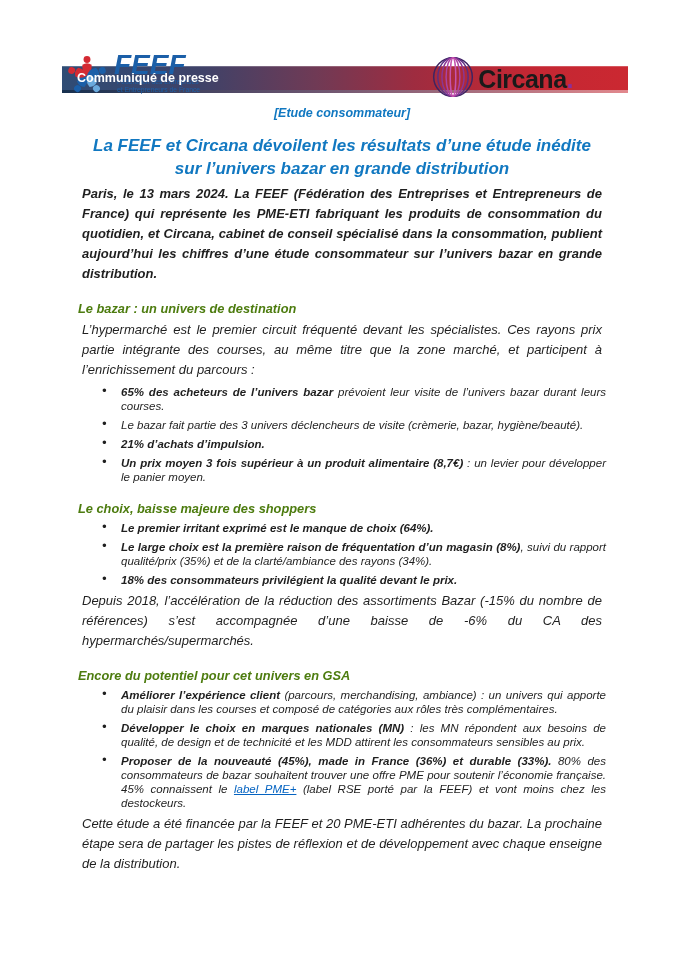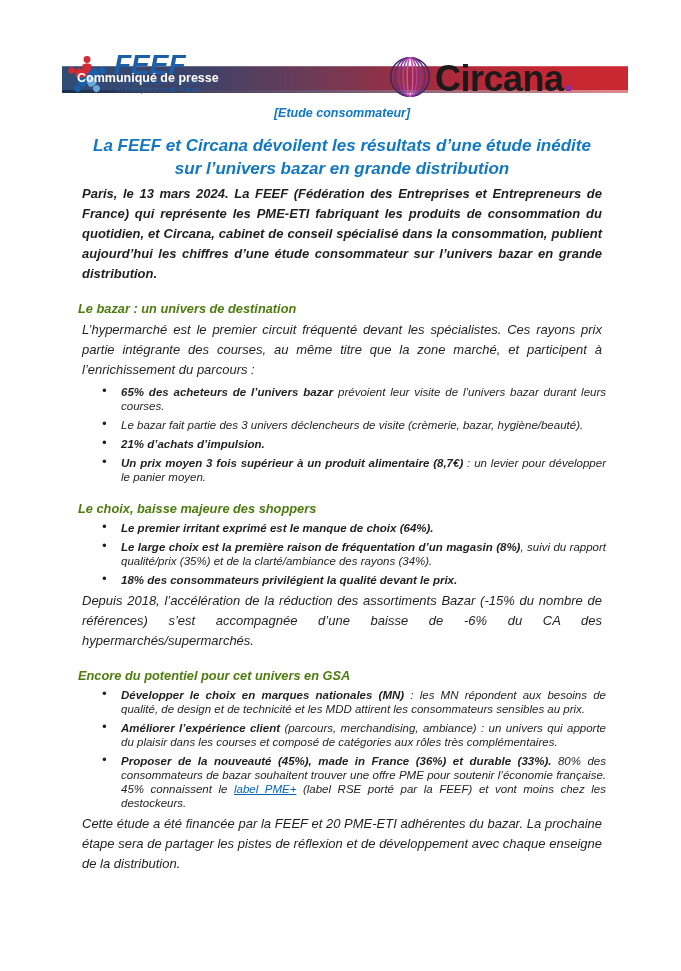--- a/index.html
+++ b/index.html
@@ -7,21 +7,21 @@
     width:681px;height:971px;background:#ffffff;margin:0 auto;position:relative;
     font-family:"Liberation Sans",sans-serif;color:#1f1f1f;overflow:hidden;
   }
   
   .header{display:flex;justify-content:space-between;align-items:flex-start;padding:46px 108px 0 64px;height:66px;box-sizing:border-box;}
   .feef{display:flex;align-items:flex-start;gap:4px;}
   .feef-text{display:flex;flex-direction:column;margin-top:6px;}
   .feef-word{font-size:28px;line-height:26px;font-weight:bold;font-style:italic;color:#1b5fa8;letter-spacing:0px;}
   .feef-tag{font-size:6.8px;line-height:8px;color:#1b5fa8;margin-left:3px;}
   .circana{display:flex;align-items:center;gap:2px;margin-top:8px;}
-  .circana-word{font-size:36px;font-weight:600;color:#1a1a1a;letter-spacing:-0.5px;font-family:"Liberation Sans",sans-serif;}
+  .circana-word{font-size:25px;font-weight:600;color:#1a1a1a;letter-spacing:-0.5px;font-family:"Liberation Sans",sans-serif;}
   .circana-dot{color:#8a2f9b;}
   
   .banner-wrap{margin:0 53px 0 62px;}
   .banner{
     height:24px;display:flex;align-items:center;padding-left:15px;
     background:linear-gradient(90deg,#2f4c75 0%,#3f4268 25%,#703a55 45%,#9e2c40 62%,#c32733 82%,#cb2831 100%);
     box-shadow:inset 0 1px 0 rgba(255,255,255,.22);
     color:#ffffff;font-size:12.5px;font-weight:bold;
   }
   .banner-underline{height:3px;background:linear-gradient(90deg,#17304f 0%,#6c5570 45%,#e2888d 100%);}
@@ -128,22 +128,22 @@
         <li><span class="b">Le premier irritant exprimé est le manque de choix (64%).</span></li>
         <li><span class="b">Le large choix est la première raison de fréquentation d’un magasin (8%)</span><span>, suivi du rapport qualité/prix (35%) et de la clarté/ambiance des rayons (34%).</span></li>
         <li><span class="b">18% des consommateurs privilégient la qualité devant le prix.</span></li>
       </ul>
       <p class="body-p after-p"><span>Depuis 2018, l’accélération de la réduction des assortiments Bazar (-15% du nombre de références) s’est accompagnée d’une baisse de -6% du CA des hypermarchés/supermarchés.</span></p>
     </section>
 
     <section>
       <h2 class="sec-h">Encore du potentiel pour cet univers en GSA</h2>
       <ul class="bullets">
+        <li><span class="b">Améliorer l’expérience client</span><span> (parcours, merchandising, ambiance) : un univers qui apporte du plaisir dans les courses et composé de catégories aux rôles très complémentaires.</span></li>
         <li><span class="b">Développer le choix en marques nationales (MN)</span><span> : les MN répondent aux besoins de qualité, de design et de technicité et les MDD attirent les consommateurs sensibles au prix.</span></li>
-        <li><span class="b">Améliorer l’expérience client</span><span> (parcours, merchandising, ambiance) : un univers qui apporte du plaisir dans les courses et composé de catégories aux rôles très complémentaires.</span></li>
         <li><span class="b">Proposer de la nouveauté (45%), made in France (36%) et durable (33%).</span><span> 80% des consommateurs de bazar souhaitent trouver une offre PME pour soutenir l’économie française. 45% connaissent le </span><a class="link" href="#">label PME+</a><span> (label RSE porté par la FEEF) et vont moins chez les destockeurs.</span></li>
       </ul>
     </section>
 
     <p class="body-p closing"><span>Cette étude a été financée par la FEEF et 20 PME-ETI adhérentes du bazar. La prochaine étape sera de partager les pistes de réflexion et de développement avec chaque enseigne de la distribution.</span></p>
 
   </div>
 </div>
 
 </body></html>

